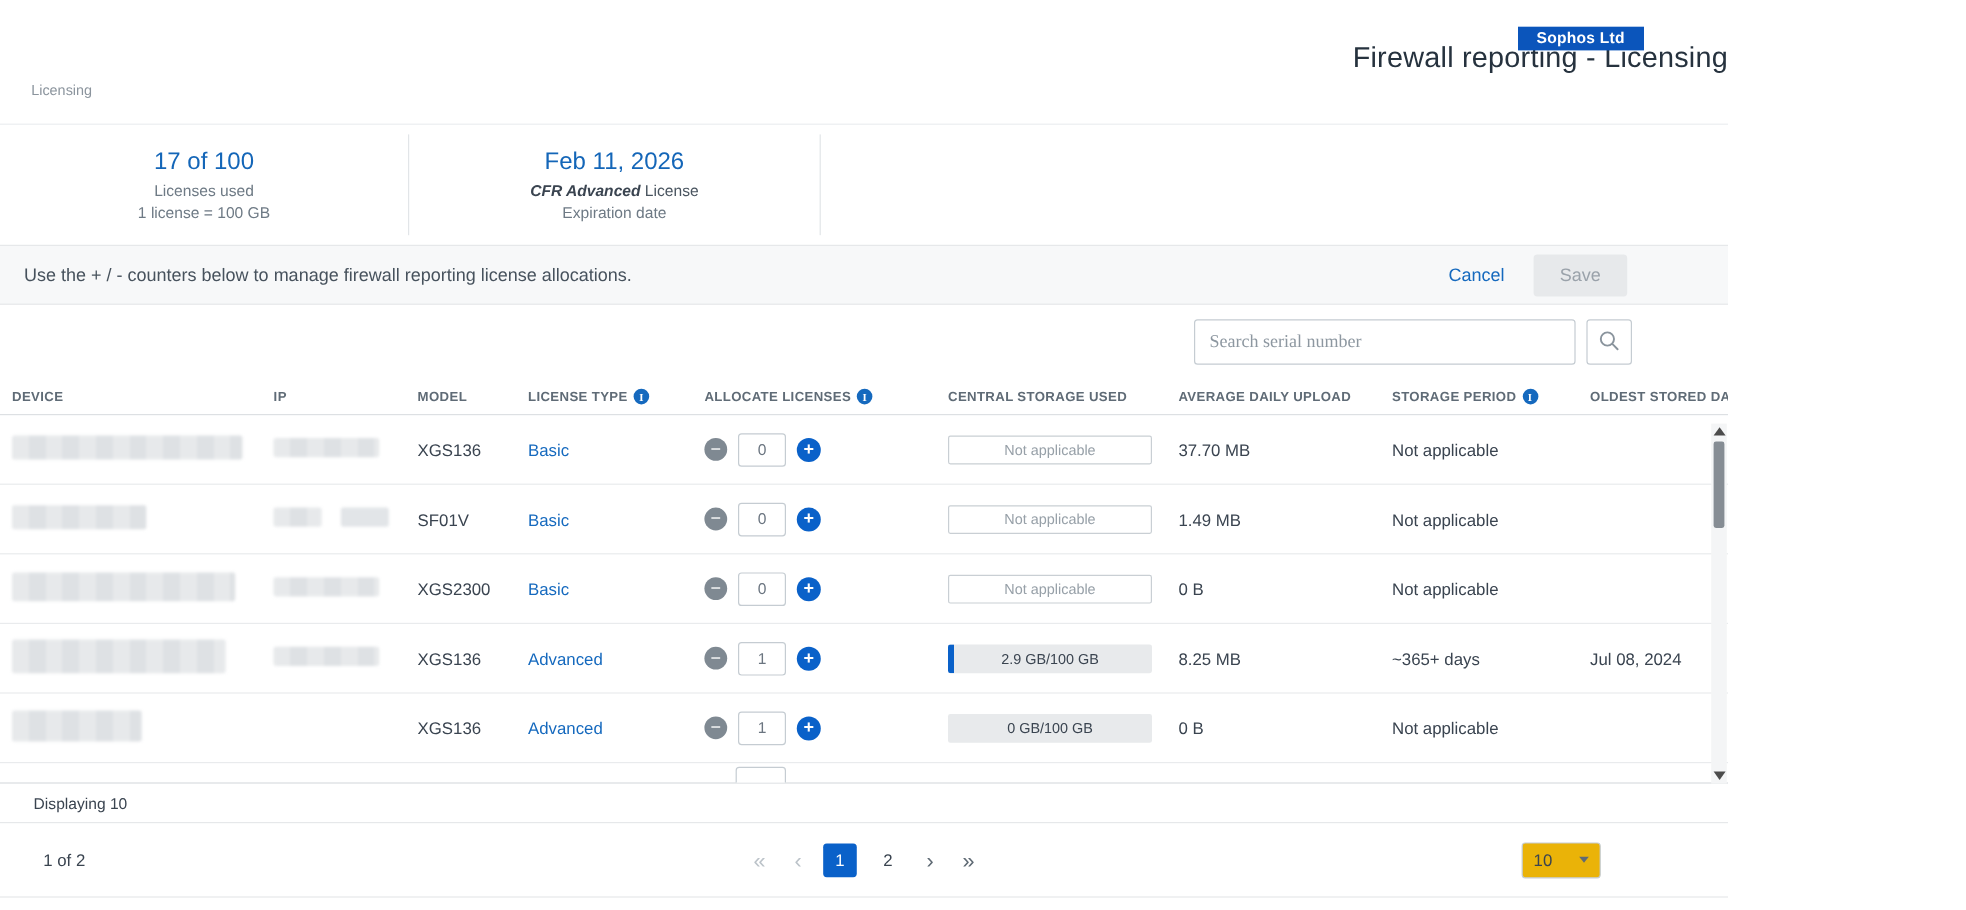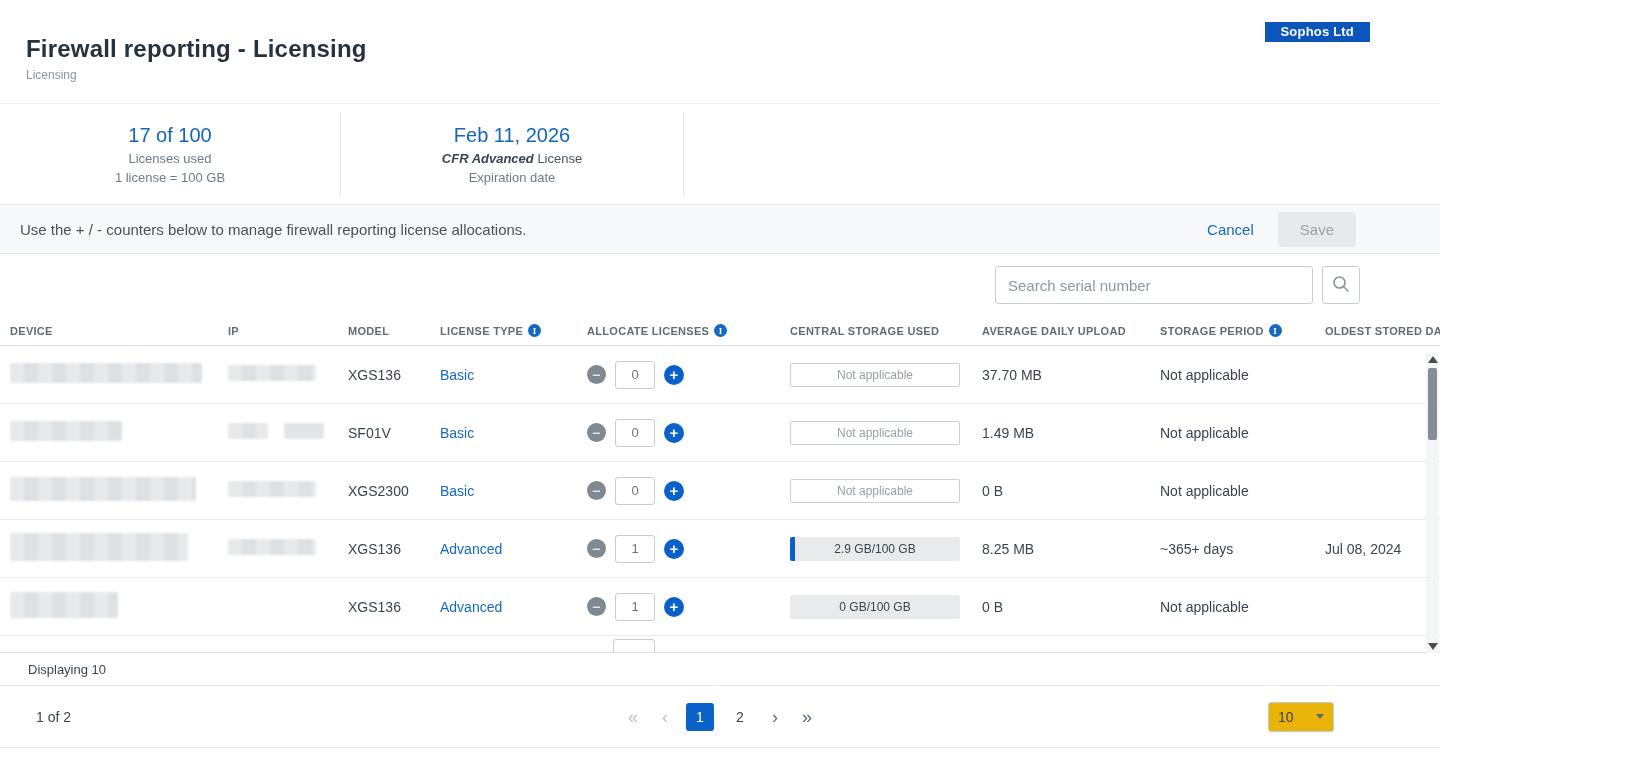--- a/index.html
+++ b/index.html
@@ -10,21 +10,21 @@
     background:#fff; color:#3a4450; overflow:hidden;
   }
   .page { position:relative; width:1440px; height:758px; background:#fff; overflow:hidden;margin-top:22px; }
 
   
   .account-badge {
     position:absolute; top:0; right:70px; background:#0b55bb; color:#fff;
     font-size:13px; font-weight:700; padding:2px 16px 3px; letter-spacing:.2px;
   }
   .page-header { height:82px; padding:13px 0 0 26px; border-bottom:1px solid #eceef0; }
-  .page-title { font-size:24px; font-weight:700; color:#26323e; letter-spacing:.2px; }
+  .page-title { font-size:24px; font-weight:400; color:#26323e; letter-spacing:.2px;text-align:right; }
   .page-subtitle { font-size:12px; color:#8b949d; margin-top:5px; }
 
   
   .stats { display:flex; align-items:center; height:100px; }
   .stat { text-align:center; }
   .stat-licenses { width:340px; }
   .stat-expiration { width:342px; }
   .vdiv { width:1px; height:84px; background:#e2e5e8; }
   .stat-value { color:#1466b8; font-size:20px; font-weight:500; }
   .stat-label { color:#6e7a85; font-size:13px; margin-top:4px; }
@@ -37,21 +37,21 @@
     display:flex; align-items:center; padding:0 84px 0 20px;
   }
   .instruction-text { font-size:15px; color:#47525d; flex:1; }
   .cancel-link { color:#1569be; font-size:15px; margin-right:24px; cursor:pointer; text-decoration:none; }
   .save-button { background:#e7e9eb; color:#9aa2aa; border:none; border-radius:3px; font-size:15px; padding:9px 22px; cursor:default; }
 
   
   .search-row { height:62px; display:flex; align-items:center; justify-content:flex-end; padding-right:80px; gap:9px; }
   .search-input {
     width:318px; height:38px; border:1px solid #c5ccd2; border-radius:3px;
-    font-size:15px; padding:0 12px; color:#3a4450; font-family:Liberation Sans, sans-serif;
+    font-size:15px; padding:0 12px; color:#3a4450; font-family:Liberation Serif, serif;
   }
   .search-input::placeholder { color:#8d97a0; }
   .search-button { width:38px; height:38px; border:1px solid #c5ccd2; border-radius:3px; background:#fff; display:flex; align-items:center; justify-content:center; cursor:pointer; }
 
   
   .grid-row {
     display:grid;
     grid-template-columns:218px 120px 92px 147px 203px 192px 178px 165px 169px 70px;
     align-items:center; padding-left:10px;
   }

